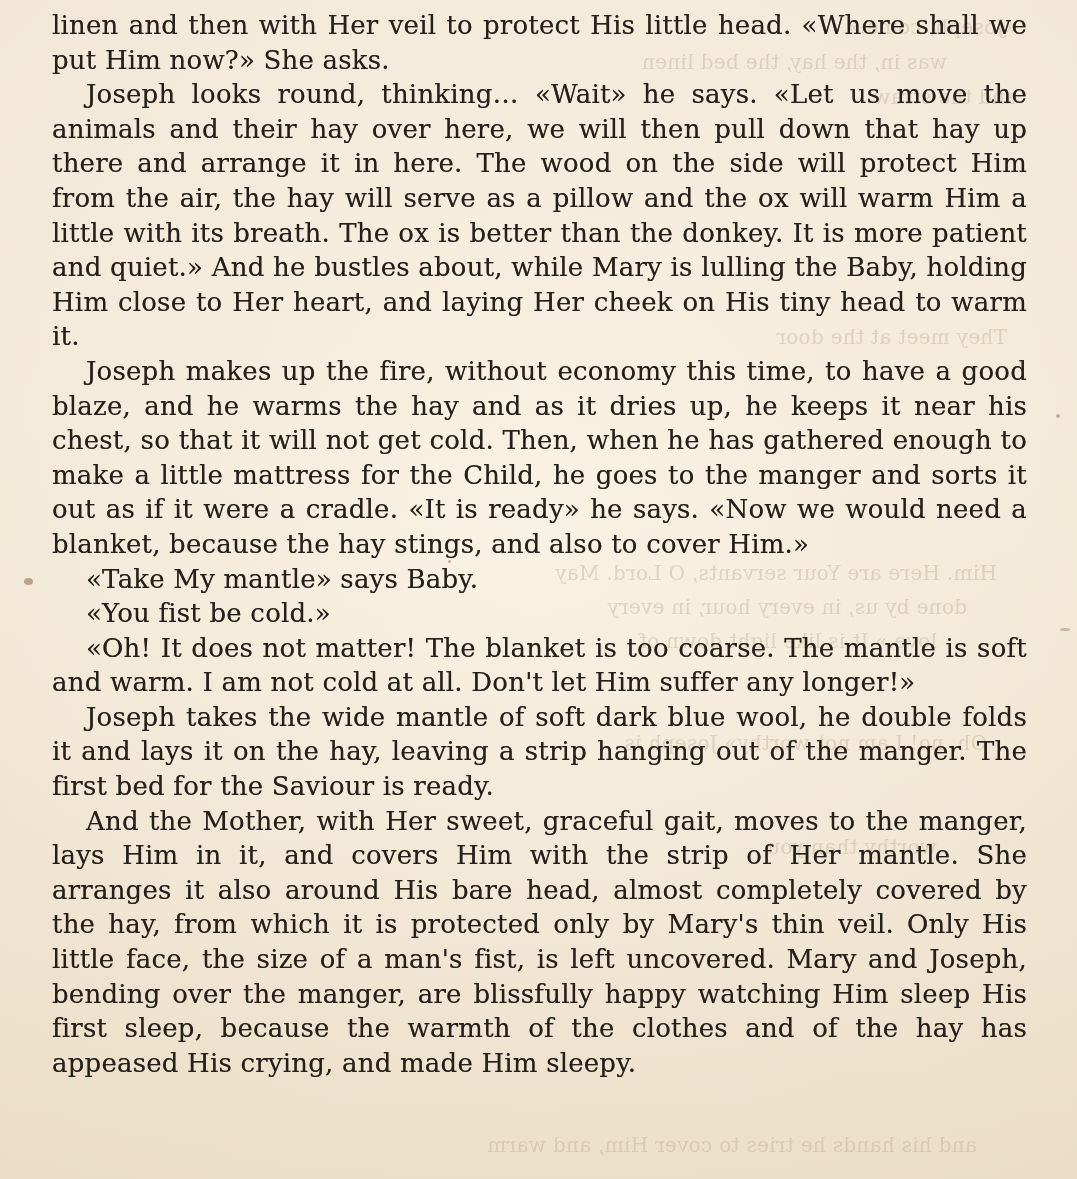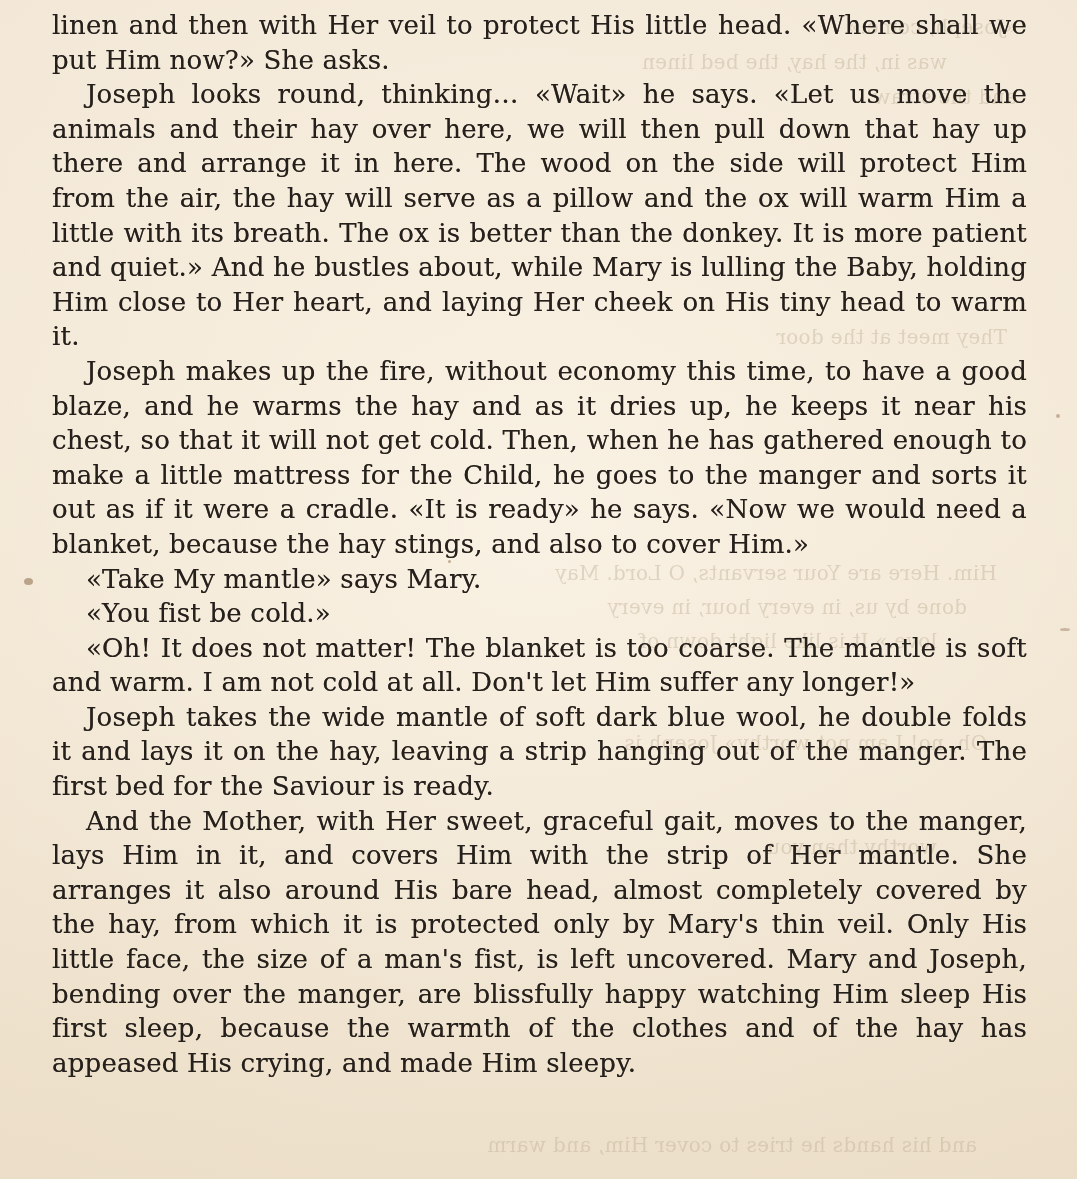--- a/index.html
+++ b/index.html
@@ -103,20 +103,20 @@
 
   <div class="speck s1"></div>
   <div class="speck s2"></div>
   <div class="speck s3"></div>
   <div class="speck s4"></div>
 
   <div class="text-col">
     <p class="para noindent">linen and then with Her veil to protect His little head. «Where shall we put Him now?» She asks.</p>
     <p class="para">Joseph looks round, thinking… «Wait» he says. «Let us move the animals and their hay over here, we will then pull down that hay up there and arrange it in here. The wood on the side will protect Him from the air, the hay will serve as a pillow and the ox will warm Him a little with its breath. The ox is better than the donkey. It is more patient and quiet.» And he bustles about, while Mary is lulling the Baby, holding Him close to Her heart, and laying Her cheek on His tiny head to warm it.</p>
     <p class="para">Joseph makes up the fire, without economy this time, to have a good blaze, and he warms the hay and as it dries up, he keeps it near his chest, so that it will not get cold. Then, when he has gathered enough to make a little mattress for the Child, he goes to the manger and sorts it out as if it were a cradle. «It is ready» he says. «Now we would need a blanket, because the hay stings, and also to cover Him.»</p>
-    <p class="para">«Take My mantle» says Mary.</p>
+    <p class="para">«Take My mantle» says Baby.</p>
     <p class="para">«You fist be cold.»</p>
     <p class="para">«Oh! It does not matter! The blanket is too coarse. The mantle is soft and warm. I am not cold at all. Don't let Him suffer any longer!»</p>
     <p class="para">Joseph takes the wide mantle of soft dark blue wool, he double folds it and lays it on the hay, leaving a strip hanging out of the manger. The first bed for the Saviour is ready.</p>
     <p class="para">And the Mother, with Her sweet, graceful gait, moves to the manger, lays Him in it, and covers Him with the strip of Her mantle. She arranges it also around His bare head, almost completely covered by the hay, from which it is protected only by Mary's thin veil. Only His little face, the size of a man's fist, is left uncovered. Mary and Joseph, bending over the manger, are blissfully happy watching Him sleep His first sleep, because the warmth of the clothes and of the hay has appeased His crying, and made Him sleepy.</p>
   </div>
 
 </div>
 
 </body></html>

